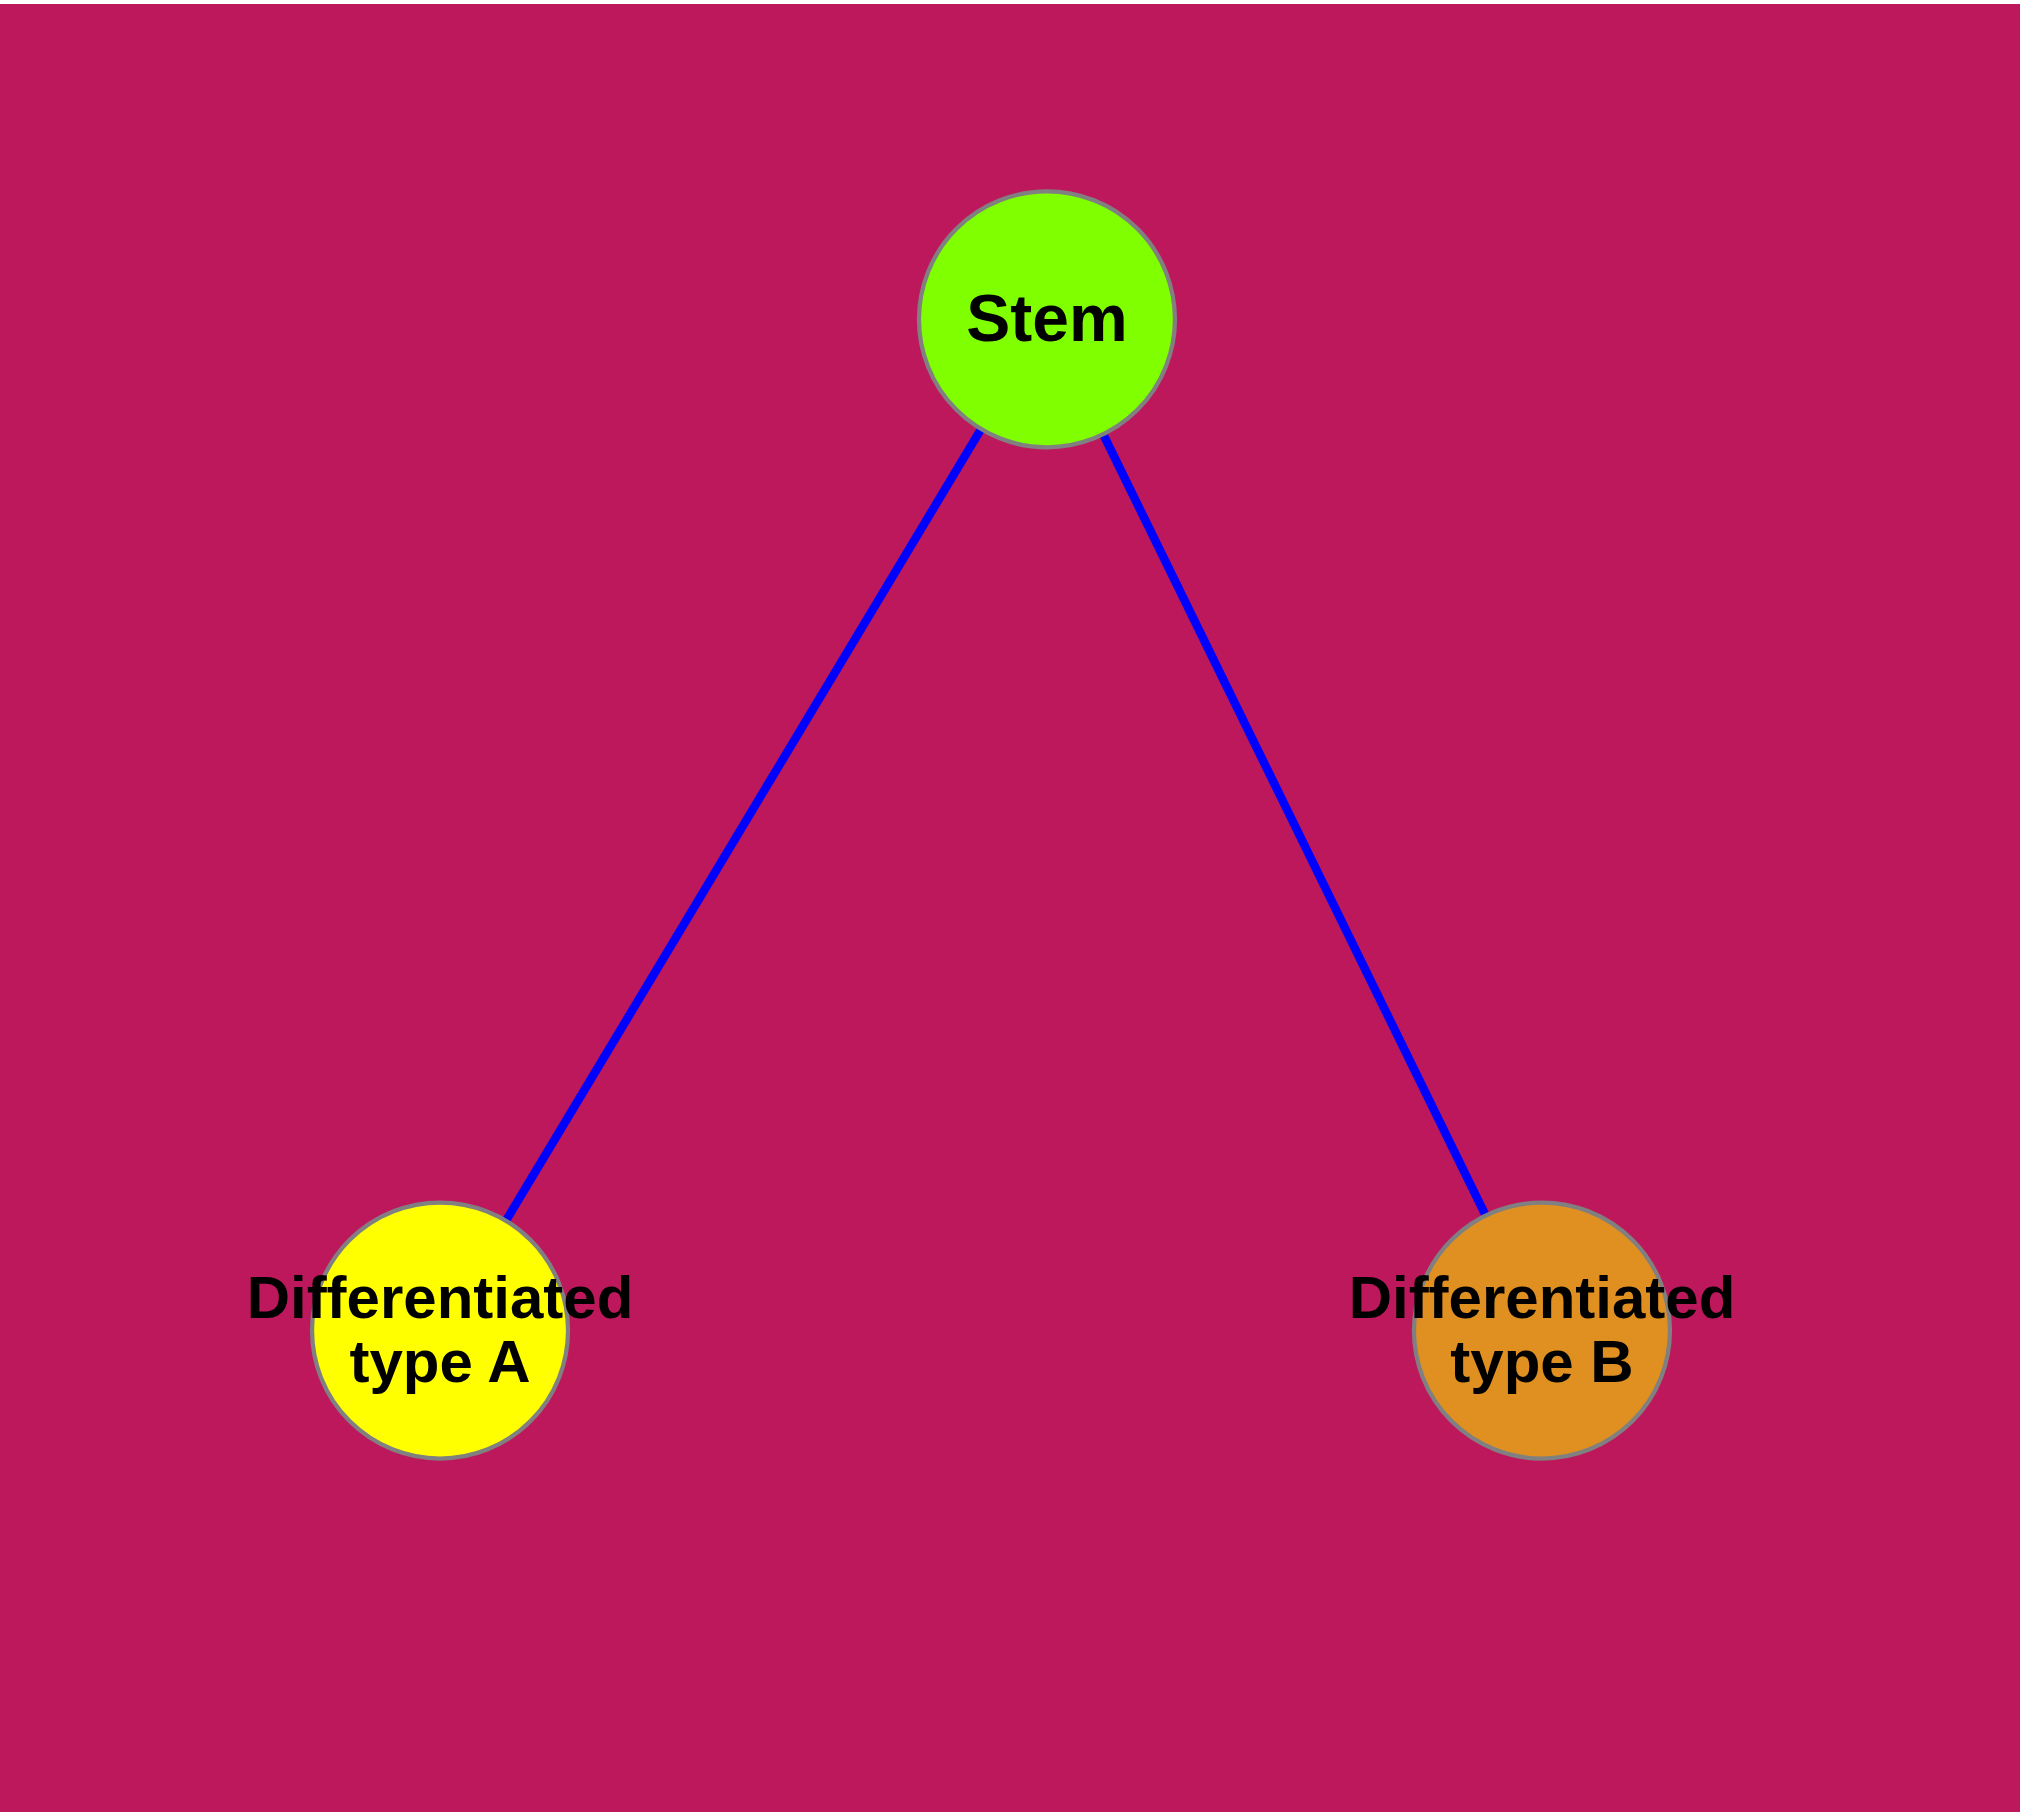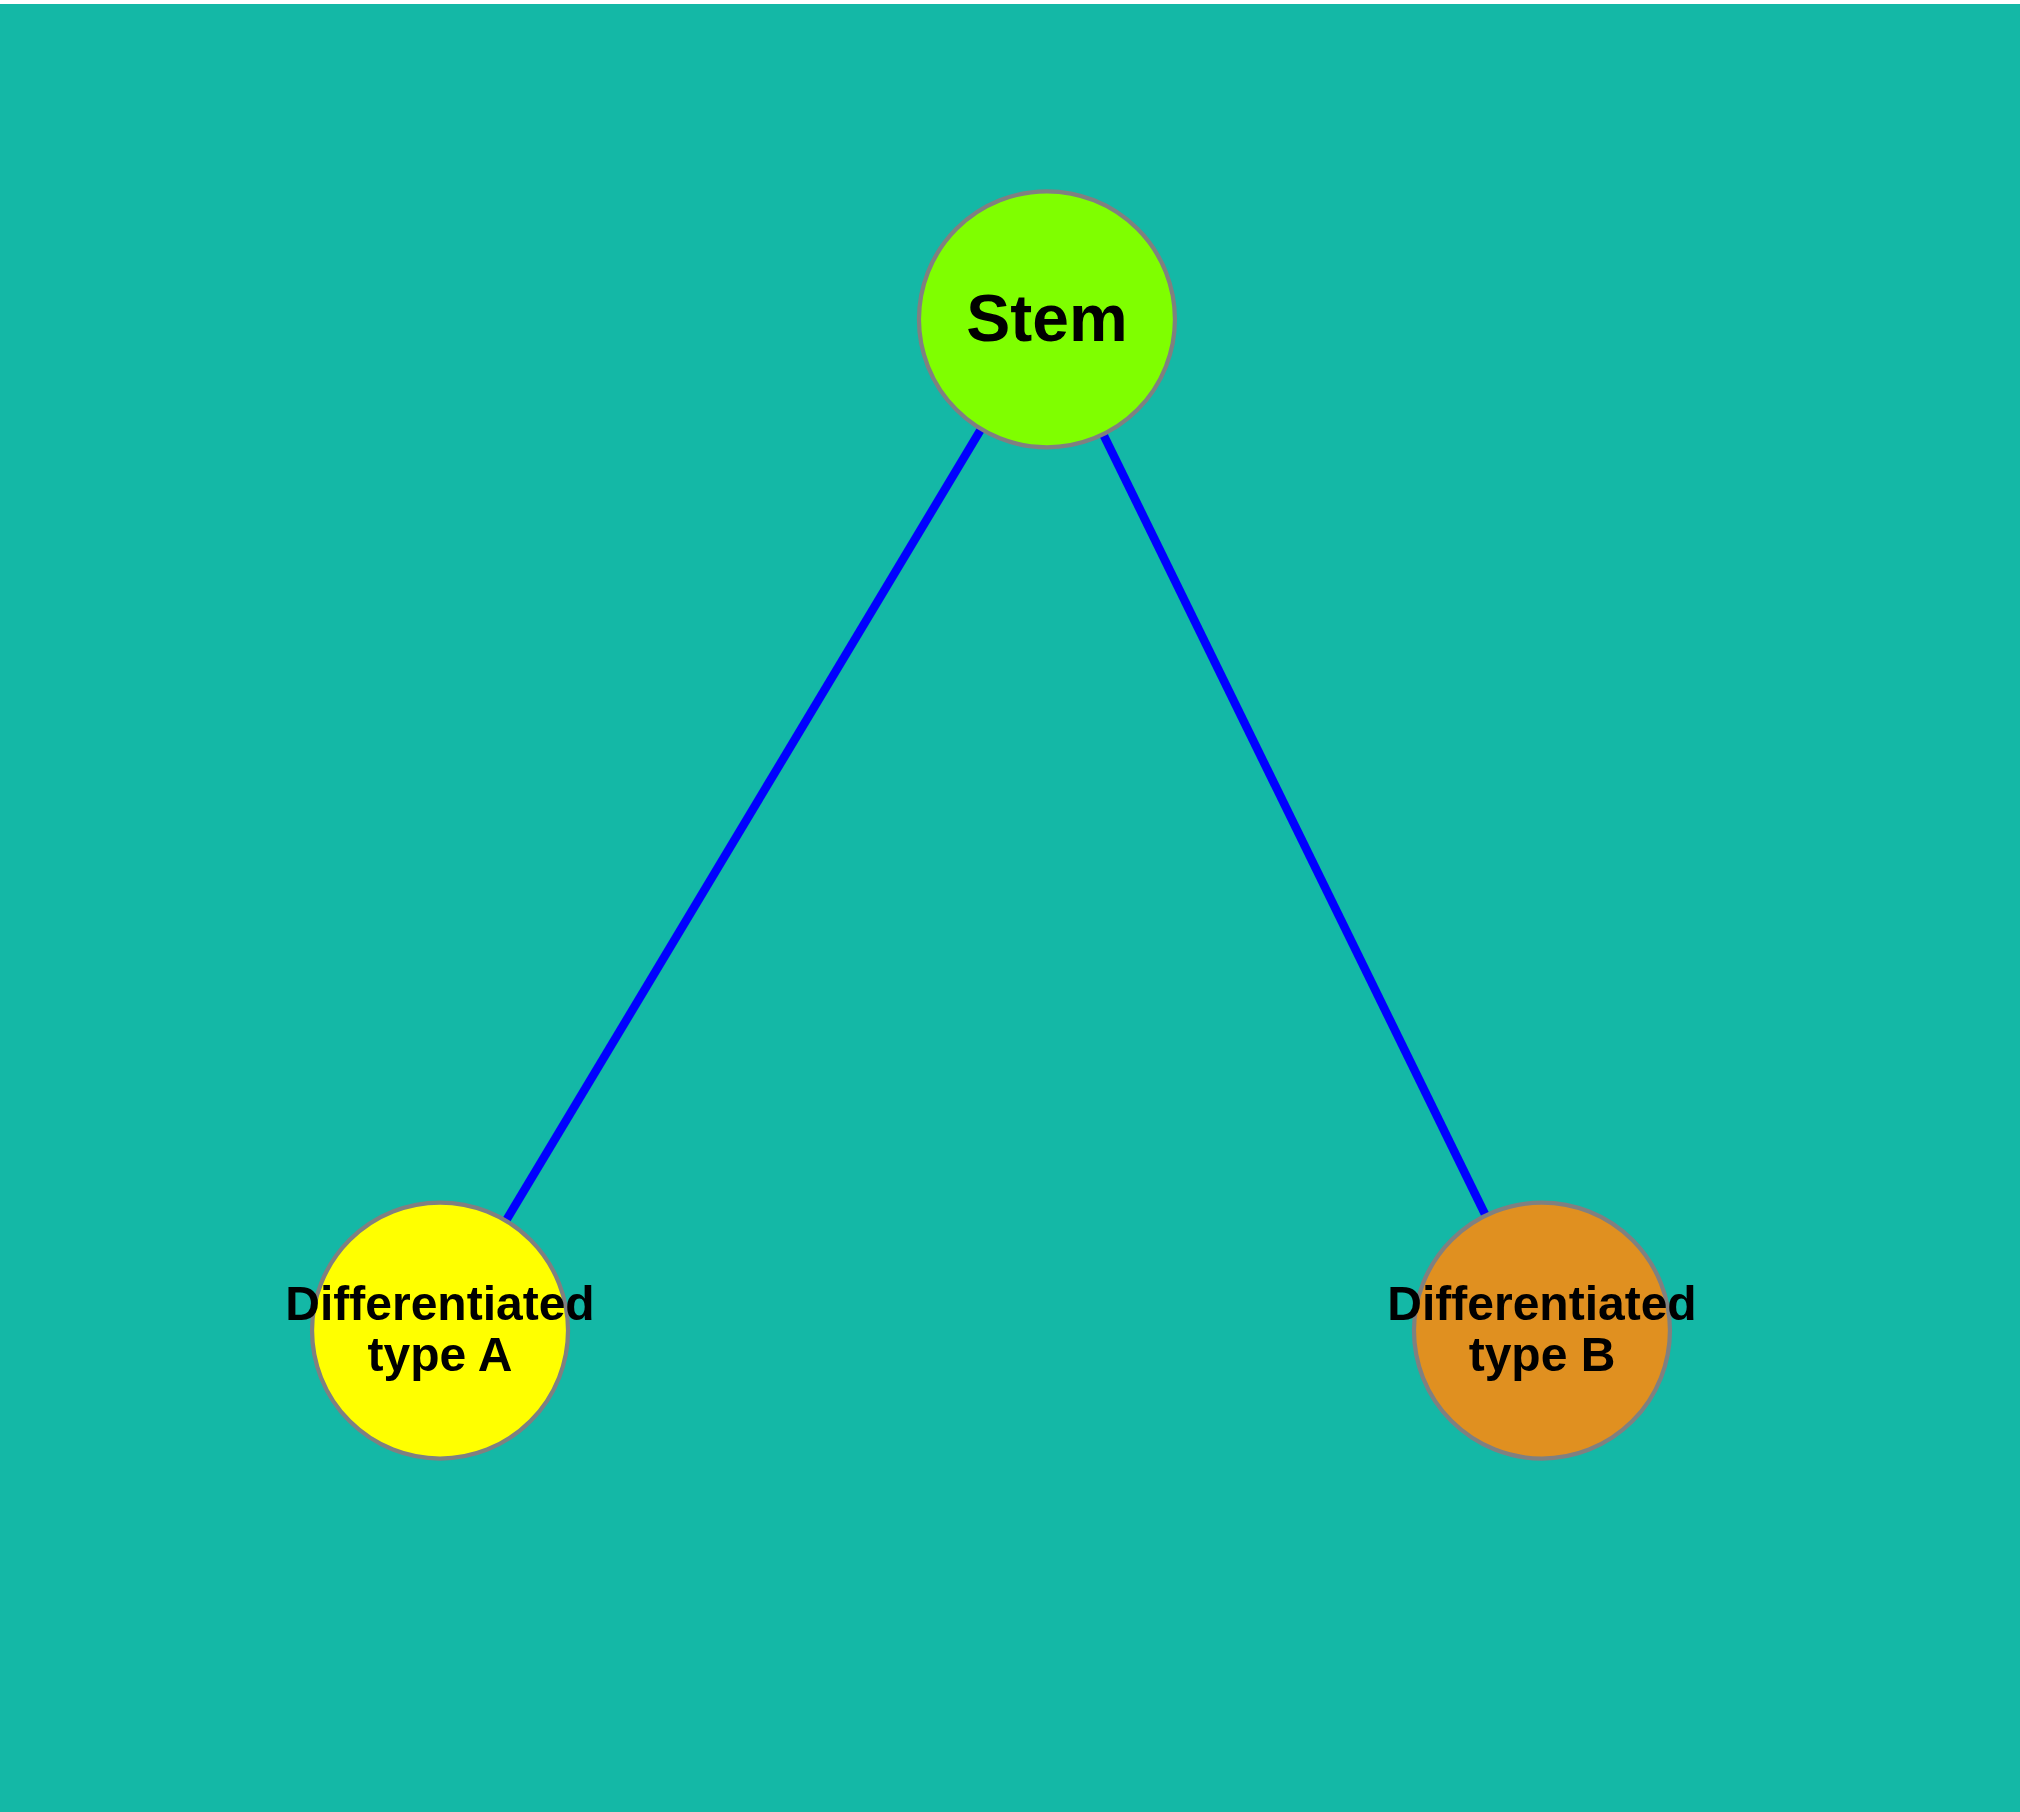--- a/index.html
+++ b/index.html
@@ -38,28 +38,28 @@
     font-weight: bold;
     line-height: 1.06;
     white-space: pre;
     pointer-events: none;
     transform: translate(-50%, -50%);
   }
   .node-label.stem-label {
     font-size: 66px;
   }
   .node-label.leaf-label {
-    font-size: 48px;
+    font-size: 60px;
   }
 </style>
 </head>
 <body>
 
 <div id="canvas" style="background: rgb(255, 255, 255);">
-  <div id="plot-area" style="background: #14b8a6;">
+  <div id="plot-area" style="background: #be185d;">
 
     <svg id="graph-svg" viewBox="0 0 2384 2133">
       <g>
         <line x1="1235" y1="372" x2="519" y2="1565" stroke="#0000ff" stroke-width="10"></line>
         <line x1="1235" y1="372" x2="1819" y2="1565" stroke="#0000ff" stroke-width="10"></line>
       </g>
       <g>
         <circle cx="1235" cy="372" r="151" fill="#7fff00" stroke="#808080" stroke-width="5"></circle>
         <circle cx="519" cy="1565" r="151" fill="#ffff00" stroke="#808080" stroke-width="5"></circle>
         <circle cx="1819" cy="1565" r="151" fill="#e09020" stroke="#808080" stroke-width="5"></circle>

